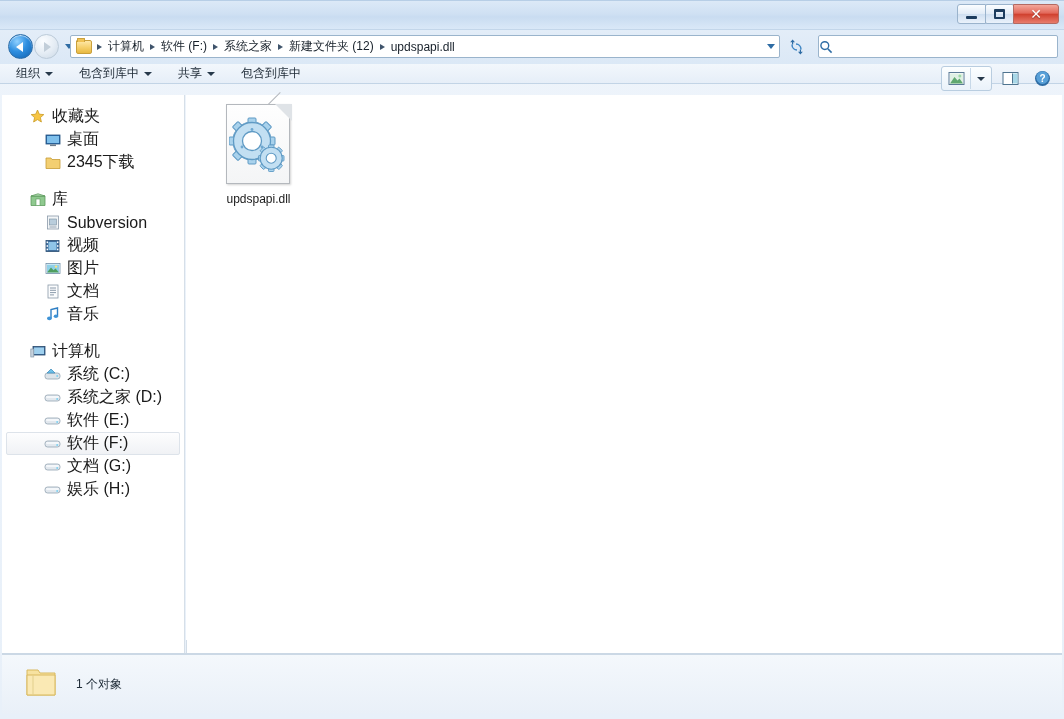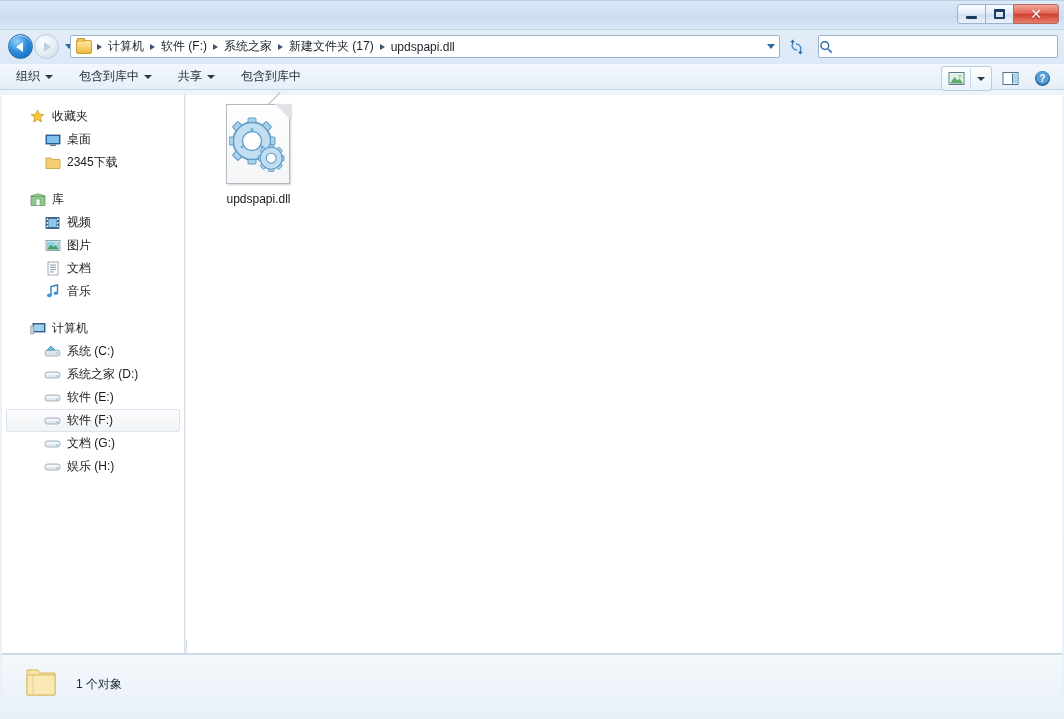--- a/index.html
+++ b/index.html
@@ -148,21 +148,21 @@
     display: flex; align-items: center;
   }
   #search-placeholder {
     font-size: 12px; color: #4a4a4a; font-style: italic;
     margin-left: 8px; flex: 1;
   }
   #search-icon { margin-right: 7px; display:flex; }
   
   #toolbar {
     position: absolute; left: 0; top: 64px;
-    width: 1064px; height: 26px;
+    width: 1064px; height: 20px;
     background: linear-gradient(to bottom, #f2f7fc 0%, #e6eef8 100%);
     border-bottom: 1px solid #c2d4e6;
     box-sizing: border-box;
     display: flex; align-items: center;
   }
   .tbitem {
     font-size: 12px; color: #1b2733;
     padding: 4px 9px; margin-left: 6px;
     display: flex; align-items: center; gap: 5px;
     border: 1px solid transparent; border-radius: 2px;
@@ -198,21 +198,21 @@
     background: #ffffff;
     border-right: 1px solid #d6dfe8;
     box-sizing: border-box;
     overflow: hidden;
   }
   #sidebar-inner { padding-top: 10px; }
   .nav-group { margin-bottom: 14px; }
   .nav-row {
     display: flex; align-items: center;
     height: 23px; padding-left: 22px;
-    font-size: 12px; color: #1a1a1a;
+    font-size: 16px; color: #1a1a1a;
     box-sizing: border-box;
     border: 1px solid transparent;
     margin: 0 4px 0 4px;
     border-radius: 2px;
   }
   .nav-row.child { padding-left: 37px; }
   .nav-row.selected {
     background: linear-gradient(to bottom, #fdfdfe 0%, #f0f2f5 100%);
     border: 1px solid #dde3ea;
   }
@@ -313,21 +313,21 @@
 
     <div id="breadcrumbbar">
       <div class="crumb-folder"></div>
       <span class="crumb-sep"></span>
       <span class="crumb">计算机</span>
       <span class="crumb-sep"></span>
       <span class="crumb">软件 (F:)</span>
       <span class="crumb-sep"></span>
       <span class="crumb">系统之家</span>
       <span class="crumb-sep"></span>
-      <span class="crumb">新建文件夹 (17)</span>
+      <span class="crumb">新建文件夹 (12)</span>
       <span class="crumb-sep"></span>
       <span class="crumb">updspapi.dll</span>
     </div>
 
     <div id="crumb-drop">
       <div class="caret-blue"></div>
     </div>
 
     <div id="refreshbtn">
       <svg width="16" height="16" viewBox="0 0 16 16">
@@ -433,20 +433,30 @@
         <div class="nav-group">
           <div class="nav-row">
             <span class="nav-ico">
               <svg width="16" height="14" viewBox="0 0 16 14">
                 <path d="M1 3 L15 3 L15 12.5 L1 12.5 Z" fill="#8fc98f" stroke="#5d9a5d" stroke-width="0.8"></path>
                 <path d="M1 3 L8 0.8 L15 3 Z" fill="#b8e0b8" stroke="#5d9a5d" stroke-width="0.8"></path>
                 <rect x="6" y="6" width="4" height="6.5" fill="#ffffff" stroke="#5d9a5d" stroke-width="0.6"></rect>
               </svg>
             </span>
             <span class="nav-label">库</span>
+          </div>
+          <div class="nav-row child">
+            <span class="nav-ico">
+              <svg width="14" height="15" viewBox="0 0 14 15">
+                <rect x="1.5" y="1" width="11" height="13" fill="#f3f6f8" stroke="#8a9aa8" stroke-width="0.8"></rect>
+                <rect x="3.5" y="4" width="7" height="6" fill="#b9cddc" stroke="#7a8e9e" stroke-width="0.6"></rect>
+                <line x1="3.5" y1="12" x2="10.5" y2="12" stroke="#7a8e9e" stroke-width="0.8"></line>
+              </svg>
+            </span>
+            <span class="nav-label">Subversion</span>
           </div>
           <div class="nav-row child">
             <span class="nav-ico">
               <svg width="15" height="14" viewBox="0 0 15 14">
                 <rect x="1" y="1.5" width="13" height="11" fill="#3f6d9c" stroke="#2a4e73" stroke-width="0.8"></rect>
                 <rect x="3.5" y="3" width="8" height="8" fill="#8fc5e8"></rect>
                 <rect x="1.6" y="2.5" width="1.4" height="1.6" fill="#ffffff"></rect>
                 <rect x="1.6" y="6.2" width="1.4" height="1.6" fill="#ffffff"></rect>
                 <rect x="1.6" y="9.6" width="1.4" height="1.6" fill="#ffffff"></rect>
                 <rect x="12" y="2.5" width="1.4" height="1.6" fill="#ffffff"></rect>

